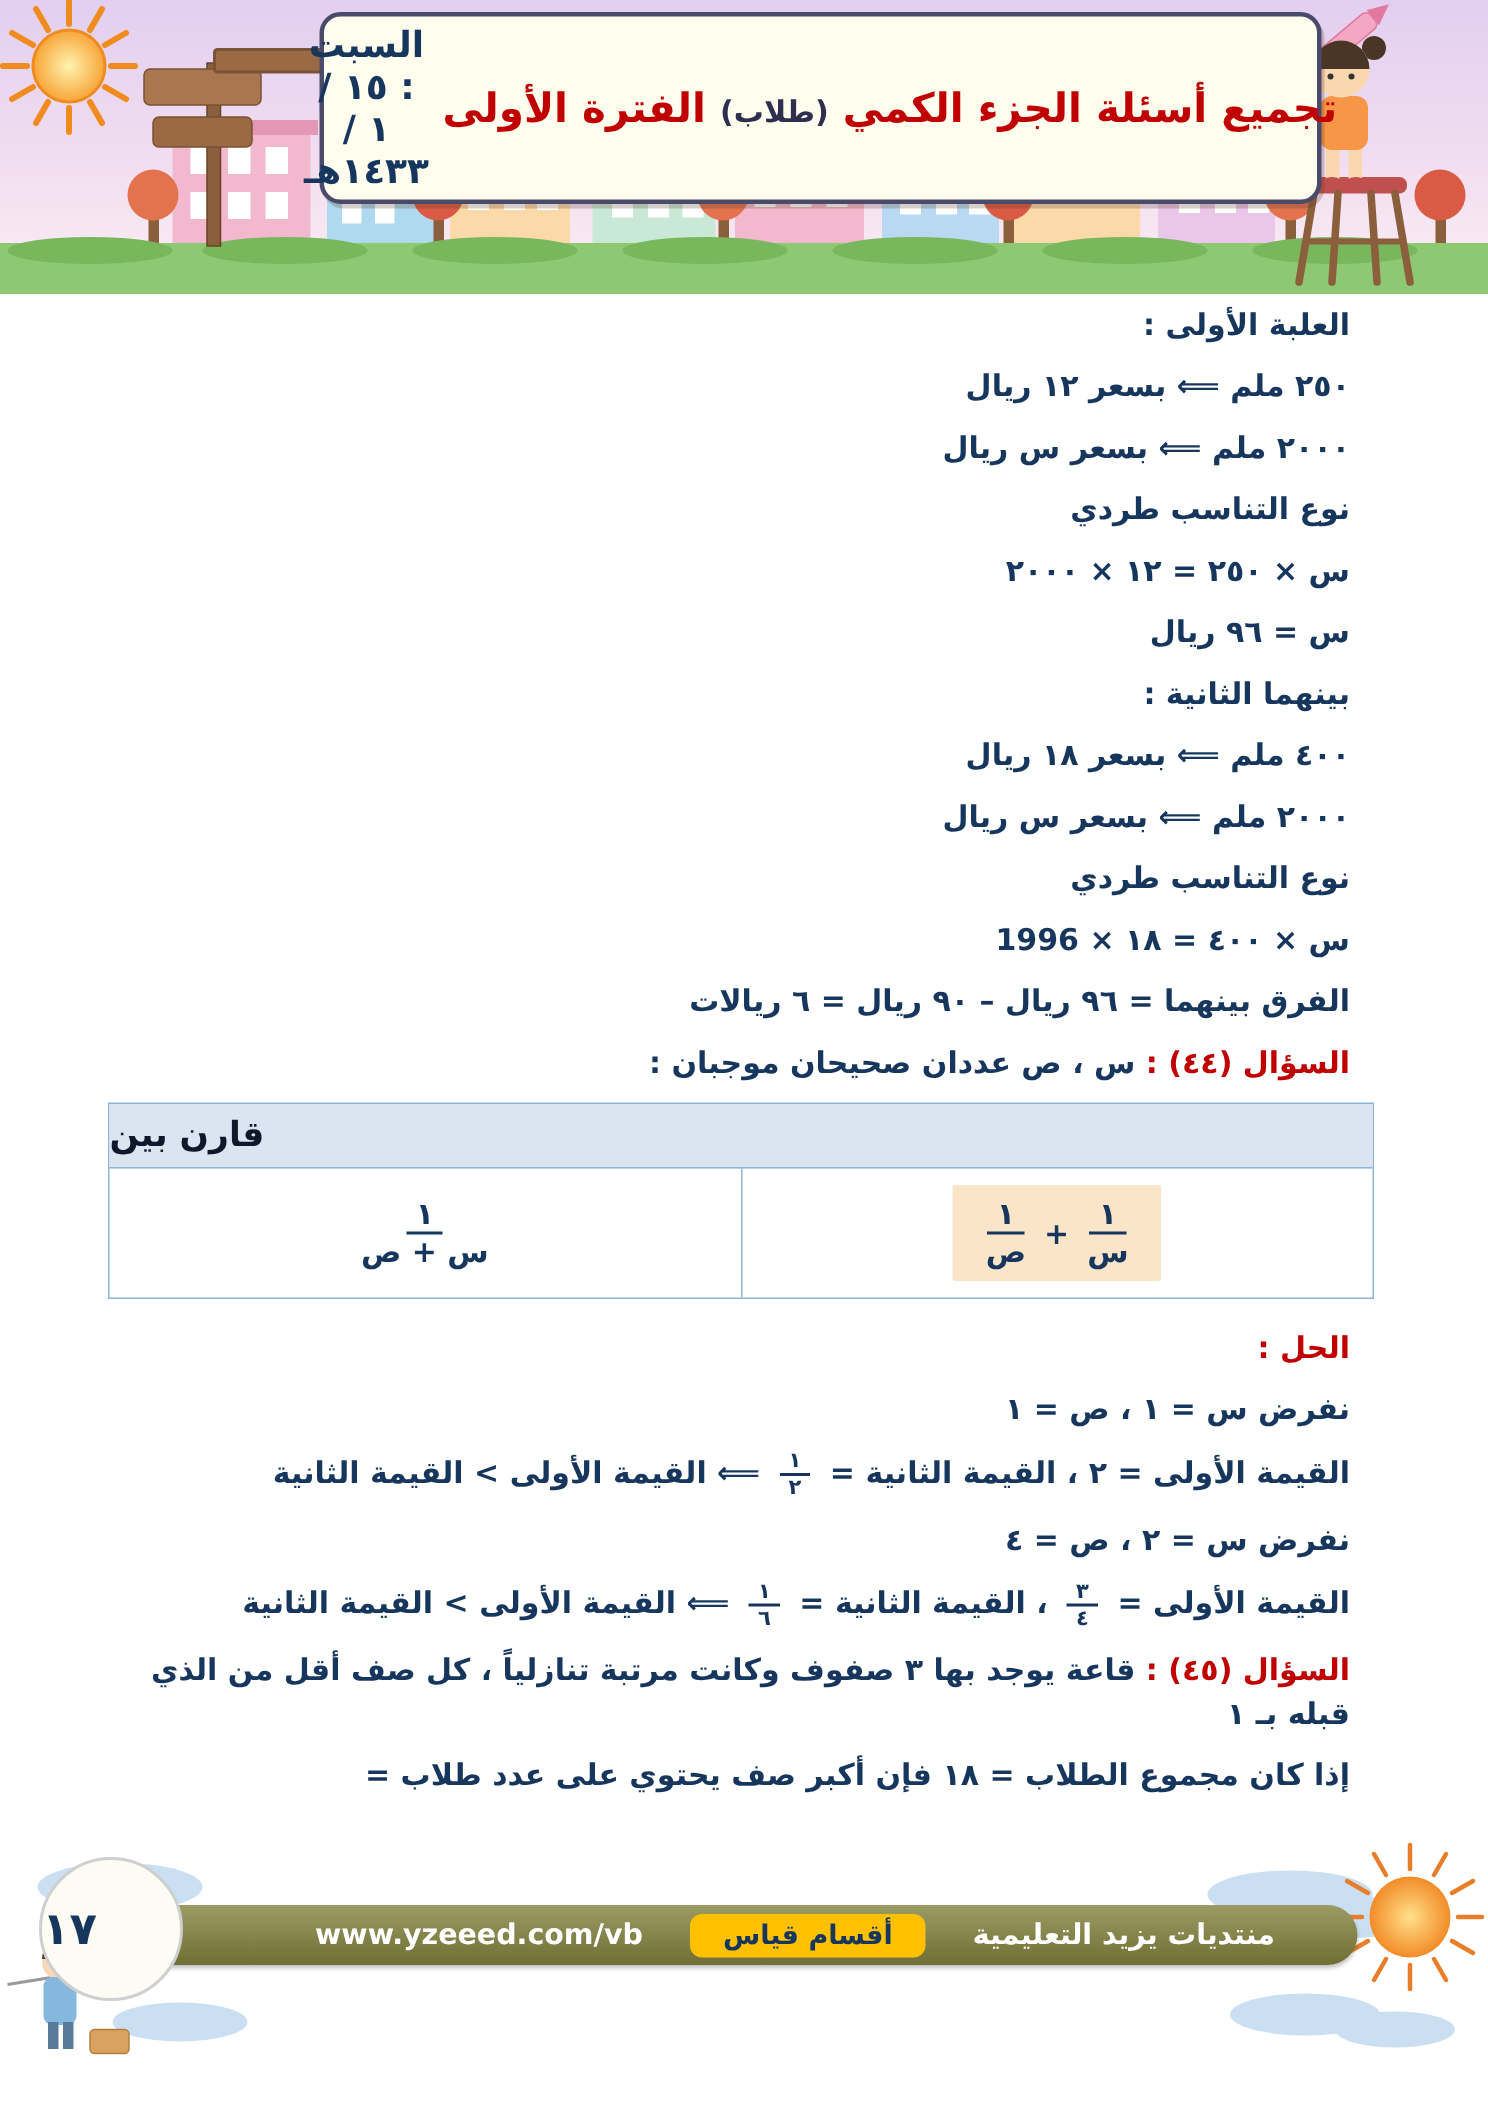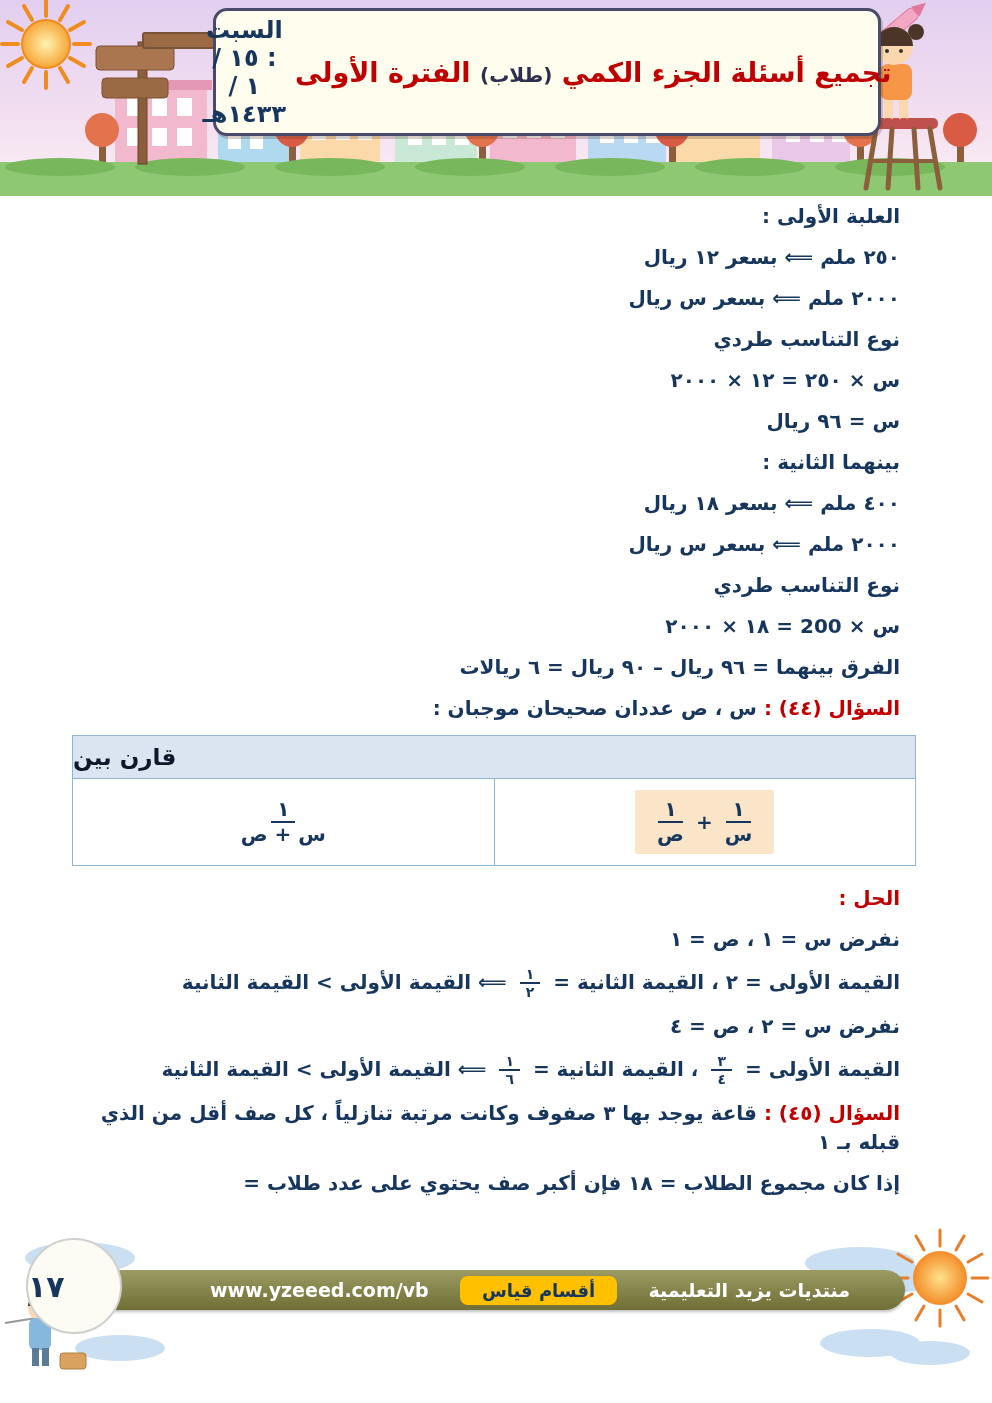--- a/index.html
+++ b/index.html
@@ -250,21 +250,21 @@
   <div class="line">العلبة الأولى :</div>
   <div class="line">٢٥٠ ملم ⟸ بسعر ١٢ ريال</div>
   <div class="line">٢٠٠٠ ملم ⟸ بسعر س ريال</div>
   <div class="line">نوع التناسب طردي</div>
   <div class="line">س × ٢٥٠ = ١٢ × ٢٠٠٠</div>
   <div class="line">س = ٩٦ ريال</div>
   <div class="line">بينهما الثانية :</div>
   <div class="line">٤٠٠ ملم ⟸ بسعر ١٨ ريال</div>
   <div class="line">٢٠٠٠ ملم ⟸ بسعر س ريال</div>
   <div class="line">نوع التناسب طردي</div>
-  <div class="line">س × 200 = ١٨ × ٢٠٠٠</div>
+  <div class="line">س × ٤٠٠ = ١٨ × 1996</div>
   <div class="line">الفرق بينهما = ٩٦ ريال – ٩٠ ريال = ٦ ريالات</div>
 
   <div class="line">
     <span class="t-red">السؤال (٤٤) :</span>
     <span>س ، ص عددان صحيحان موجبان :</span>
   </div>
 
   <div class="compare-table">
     <div class="ct-header">قارن بين</div>
     <div class="ct-row">

